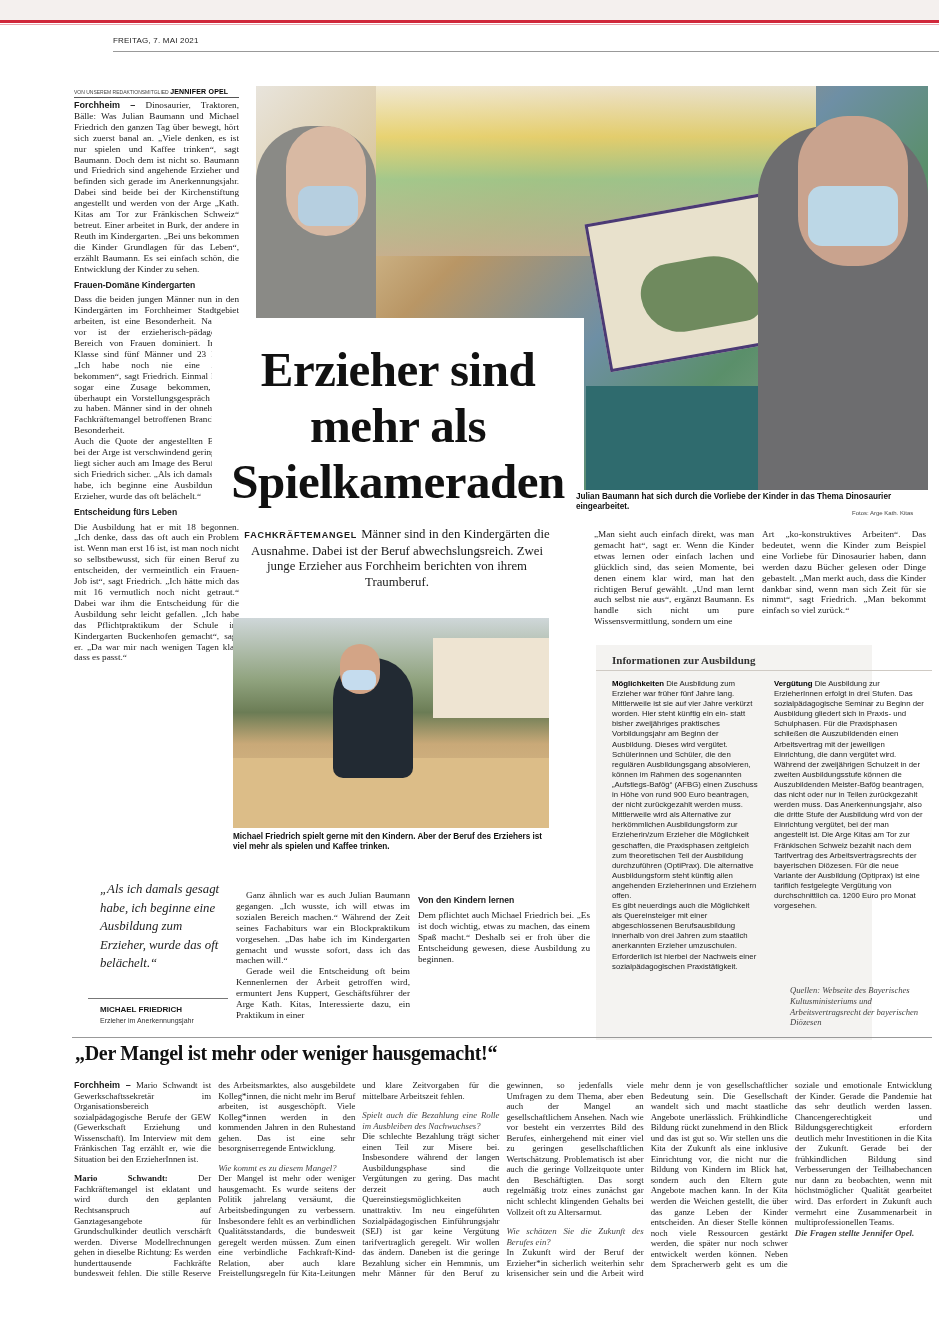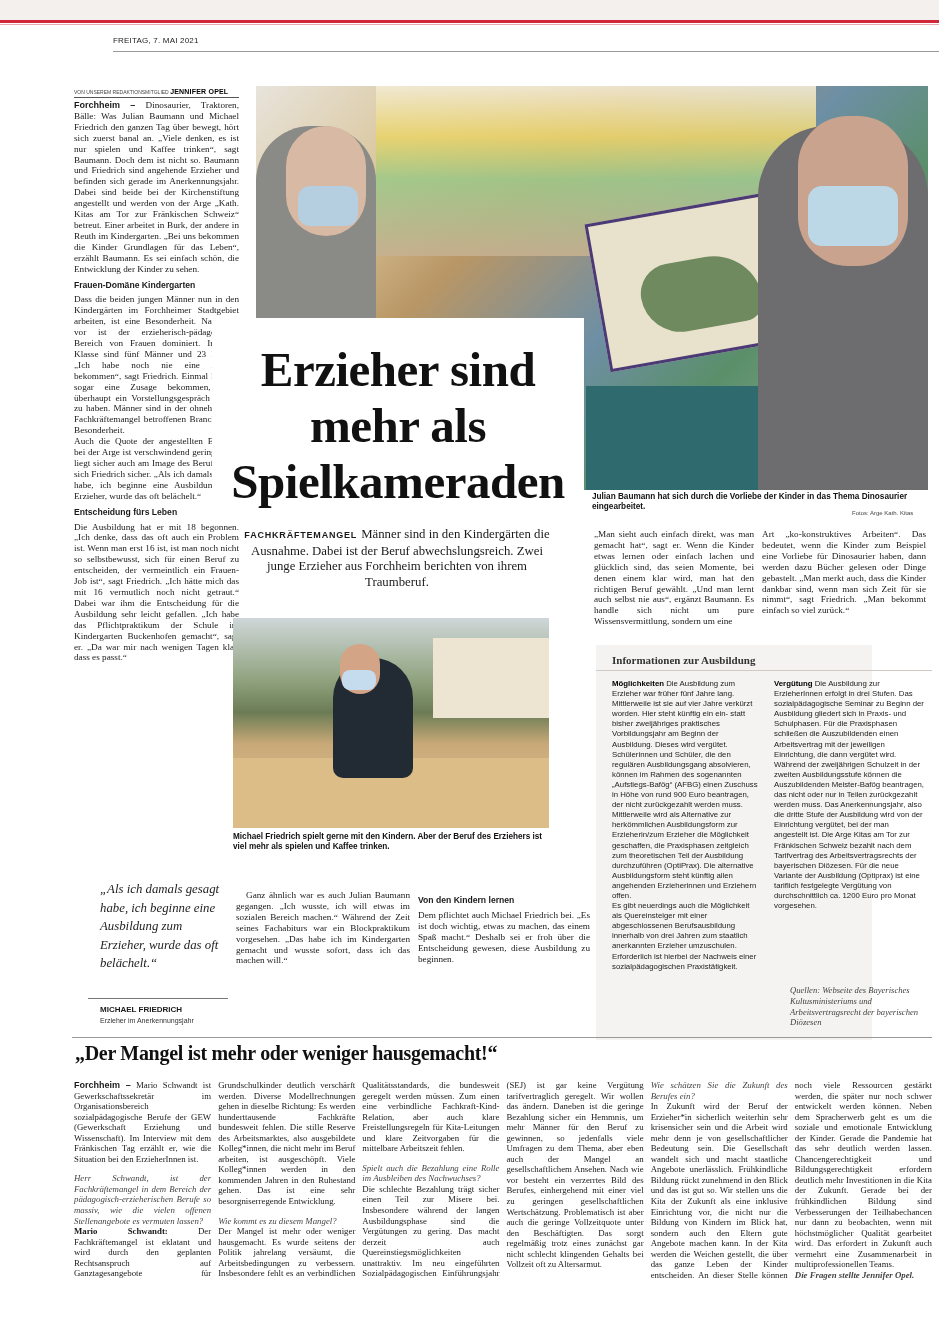--- a/index.html
+++ b/index.html
@@ -93,21 +93,21 @@
       <div class="dino"></div>
     </div>
   <div class="person-r"></div>
   <div class="face-r"></div>
   <div class="mask-r"></div>
 </div>
 
 <div class="headline-box"></div>
 <h1 class="headline">Erzieher sind mehr als Spielkameraden</h1>
 
-<div class="caption" style="left:592px; top:492px; width:340px;">Julian Baumann hat sich durch die Vorliebe der Kinder in das Thema Dinosaurier eingearbeitet.</div>
+<div class="caption" style="left:576px; top:492px; width:340px;">Julian Baumann hat sich durch die Vorliebe der Kinder in das Thema Dinosaurier eingearbeitet.</div>
 <div class="credit" style="left:852px; top:510px;">Fotos: Arge Kath. Kitas</div>
 
 <div class="teaser">
   <span class="kicker">FACHKRÄFTEMANGEL</span><span>Männer sind in den Kindergärten die Ausnahme. Dabei ist der Beruf abwechslungsreich. Zwei junge Erzieher aus Forchheim berichten von ihrem Traumberuf.</span>
 </div>
 
 <div class="photo photo2">
   <div class="house"></div>
   <div class="sand"></div>
   <div class="person"></div>
@@ -116,20 +116,21 @@
 </div>
 <div class="caption" style="left:233px; top:832px; width:320px;">Michael Friedrich spielt gerne mit den Kindern. Aber der Beruf des Erziehers ist viel mehr als spielen und Kaffee trinken.</div>
 
 <div class="quote">„Als ich damals gesagt habe, ich beginne eine Ausbildung zum Erzieher, wurde das oft belächelt.“</div>
 <div class="quote-rule"></div>
 <div class="quote-name">MICHAEL FRIEDRICH</div>
 <div class="quote-role">Erzieher im Anerkennungsjahr</div>
 
 <div class="col" style="left:236px; top:890px; width:174px; text-indent:10px;">
   <p>Ganz ähnlich war es auch Julian Baumann gegangen. „Ich wusste, ich will etwas im sozialen Bereich machen.“ Während der Zeit seines Fachabiturs war ein Blockpraktikum vorgesehen. „Das habe ich im Kindergarten gemacht und wusste sofort, dass ich das machen will.“</p>
+  <p>Gerade weil die Entscheidung oft beim Kennenlernen der Arbeit getroffen wird, ermuntert Jens Kuppert, Geschäftsführer der Arge Kath. Kitas, Interessierte dazu, ein Praktikum in einer</p>
 </div>
 <div class="col" style="left:418px; top:890px; width:172px;">
   <div class="subhead">Von den Kindern lernen</div>
   <p>Dem pflichtet auch Michael Friedrich bei. „Es ist doch wichtig, etwas zu machen, das einem Spaß macht.“ Deshalb sei er froh über die Entscheidung gewesen, diese Ausbildung zu beginnen.</p>
 </div>
 
 <div class="col" style="left:594px; top:529px; width:160px;">
   <p>„Man sieht auch einfach direkt, was man gemacht hat“, sagt er. Wenn die Kinder etwas lernen oder einfach lachen und glücklich sind, das seien Momente, bei denen einem klar wird, man hat den richtigen Beruf gewählt. „Und man lernt auch selbst nie aus“, ergänzt Baumann. Es handle sich nicht um pure Wissensvermittlung, sondern um eine</p>
 </div>
 <div class="col" style="left:762px; top:529px; width:164px;">
@@ -150,21 +151,20 @@
   </div>
 </aside>
 <div class="sources">Quellen: Webseite des Bayerisches Kultusministeriums und Arbeitsvertragsrecht der bayerischen Diözesen</div>
 
 <div class="divider-main"></div>
 <h2 class="interview-headline">„Der Mangel ist mehr oder weniger hausgemacht!“</h2>
 
 <div style="position:absolute; left:74px; top:1080px; width:858px; height:236px; column-count:6; column-gap:7px; font-size:8.8px; line-height:10.55px; text-align:justify; hyphens:auto;">
   <p><span class="lead">Forchheim –</span> <span>Mario Schwandt ist Gewerkschaftssekretär im Organisationsbereich sozialpädagogische Berufe der GEW (Gewerkschaft Erziehung und Wissenschaft). Im Interview mit dem Fränkischen Tag erzählt er, wie die Situation bei den ErzieherInnen ist.</span></p>
   <span style="display:block;height:9px;"></span>
-  <p style="font-style:italic;color:#444;">Herr Schwandt, ist der Fachkräftemangel in dem Bereich der pädagogisch-erzieherischen Berufe so massiv, wie die vielen offenen Stellenangebote es vermuten lassen?</p>
   <p><span class="ans">Mario Schwandt:</span> <span>Der Fachkräftemangel ist eklatant und wird durch den geplanten Rechtsanspruch auf Ganztagesangebote für Grundschulkinder deutlich verschärft werden. Diverse Modellrechnungen gehen in dieselbe Richtung: Es werden hunderttausende Fachkräfte bundesweit fehlen. Die stille Reserve des Arbeitsmarktes, also ausgebildete Kolleg*innen, die nicht mehr im Beruf arbeiten, ist ausgeschöpft. Viele Kolleg*innen werden in den kommenden Jahren in den Ruhestand gehen. Das ist eine sehr besorgniserregende Entwicklung.</span></p>
   <span style="display:block;height:9px;"></span>
   <p style="font-style:italic;color:#444;">Wie kommt es zu diesem Mangel?</p>
   <p>Der Mangel ist mehr oder weniger hausgemacht. Es wurde seitens der Politik jahrelang versäumt, die Arbeitsbedingungen zu verbessern. Insbesondere fehlt es an verbindlichen Qualitätsstandards, die bundesweit geregelt werden müssen. Zum einen eine verbindliche Fachkraft-Kind-Relation, aber auch klare Freistellungsregeln für Kita-Leitungen und klare Zeitvorgaben für die mittelbare Arbeitszeit fehlen.</p>
   <span style="display:block;height:9px;"></span>
   <p style="font-style:italic;color:#444;">Spielt auch die Bezahlung eine Rolle im Ausbleiben des Nachwuchses?</p>
   <p>Die schlechte Bezahlung trägt sicher einen Teil zur Misere bei. Insbesondere während der langen Ausbildungsphase sind die Vergütungen zu gering. Das macht derzeit auch Quereinstiegsmöglichkeiten unattraktiv. Im neu eingeführten Sozialpädagogischen Einführungsjahr (SEJ) ist gar keine Vergütung tarifvertraglich geregelt. Wir wollen das ändern. Daneben ist die geringe Bezahlung sicher ein Hemmnis, um mehr Männer für den Beruf zu gewinnen, so jedenfalls viele Umfragen zu dem Thema, aber eben auch der Mangel an gesellschaftlichem Ansehen. Nach wie vor besteht ein verzerrtes Bild des Berufes, einhergehend mit einer viel zu geringen gesellschaftlichen Wertschätzung. Problematisch ist aber auch die geringe Vollzeitquote unter den Beschäftigten. Das sorgt regelmäßig trotz eines zunächst gar nicht schlecht klingenden Gehalts bei Vollzeit oft zu Altersarmut.</p>
   <span style="display:block;height:9px;"></span>
   <p style="font-style:italic;color:#444;">Wie schätzen Sie die Zukunft des Berufes ein?</p>
   <p>In Zukunft wird der Beruf der Erzieher*in sicherlich weiterhin sehr krisensicher sein und die Arbeit wird mehr denn je von gesellschaftlicher Bedeutung sein. Die Gesellschaft wandelt sich und macht staatliche Angebote unerlässlich. Frühkindliche Bildung rückt zunehmend in den Blick und das ist gut so. Wir stellen uns die Kita der Zukunft als eine inklusive Einrichtung vor, die nicht nur die Bildung von Kindern im Blick hat, sondern auch den Eltern gute Angebote machen kann. In der Kita werden die Weichen gestellt, die über das ganze Leben der Kinder entscheiden. An dieser Stelle können noch viele Ressourcen gestärkt werden, die später nur noch schwer entwickelt werden können. Neben dem Spracherwerb geht es um die soziale und emotionale Entwicklung der Kinder. Gerade die Pandemie hat das sehr deutlich werden lassen. Chancengerechtigkeit und Bildungsgerechtigkeit erfordern deutlich mehr Investitionen in die Kita der Zukunft. Gerade bei der frühkindlichen Bildung sind Verbesserungen der Teilhabechancen nur dann zu beobachten, wenn mit höchstmöglicher Qualität gearbeitet wird. Das erfordert in Zukunft auch vermehrt eine Zusammenarbeit in multiprofessionellen Teams.</p>

